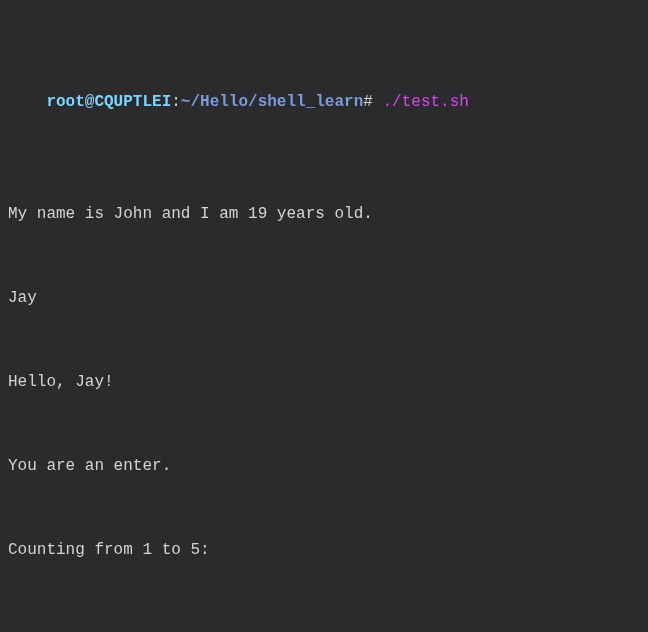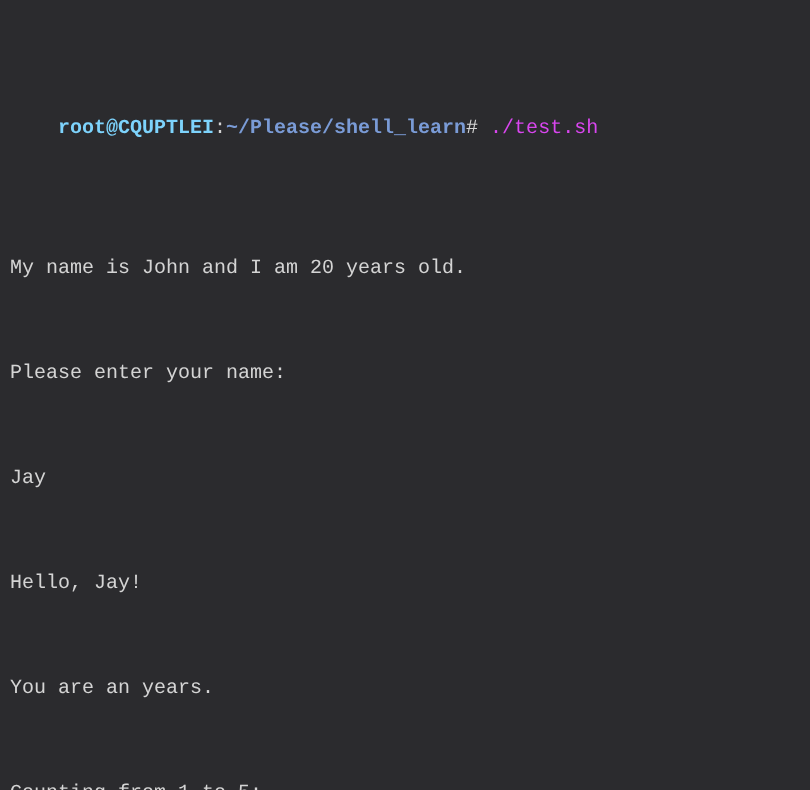--- a/index.html
+++ b/index.html
@@ -41,27 +41,26 @@
     .output-line {
       color: #d4d4d4;
       display: block;
     }
   </style>
 </head>
 <body>
 
 <div class="terminal">
   <div>
-    <span class="prompt-user">root@CQUPTLEI</span><span class="prompt-sep">:</span><span class="prompt-path">~/Please/shell_learn</span><span class="prompt-hash">#</span> <span class="command">./test.sh</span>
+    <span class="prompt-user">root@CQUPTLEI</span><span class="prompt-sep">:</span><span class="prompt-path">~/Hello/shell_learn</span><span class="prompt-hash">#</span> <span class="command">./test.sh</span>
   </div>
-  <span class="output-line">My name is John and I am 20 years old.</span>
-  <span class="output-line">Please enter your name:</span>
+  <span class="output-line">My name is John and I am 19 years old.</span>
   <span class="output-line">Jay</span>
   <span class="output-line">Hello, Jay!</span>
-  <span class="output-line">You are an years.</span>
+  <span class="output-line">You are an enter.</span>
   <span class="output-line">Counting from 1 to 5:</span>
   
   
   
   
   
   
   
   
   

